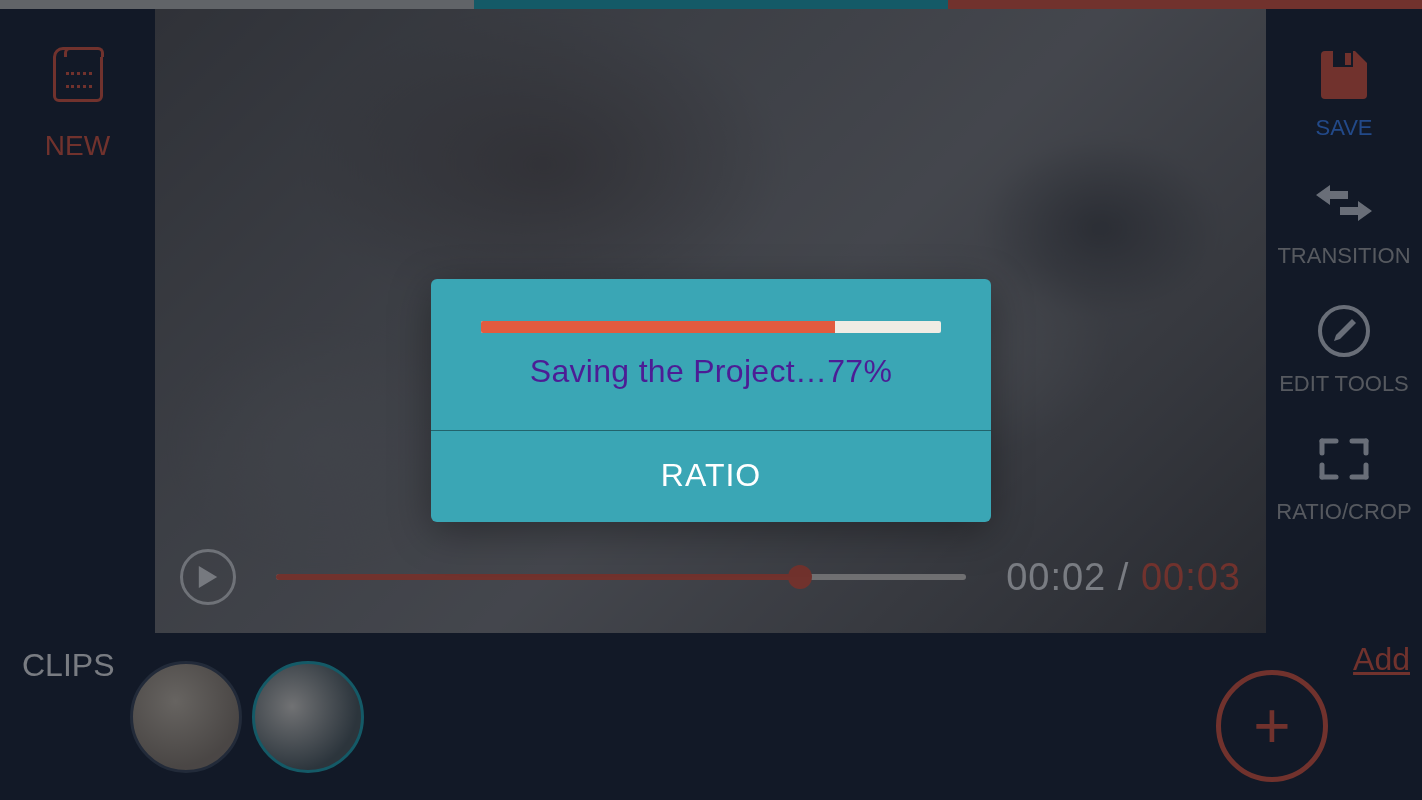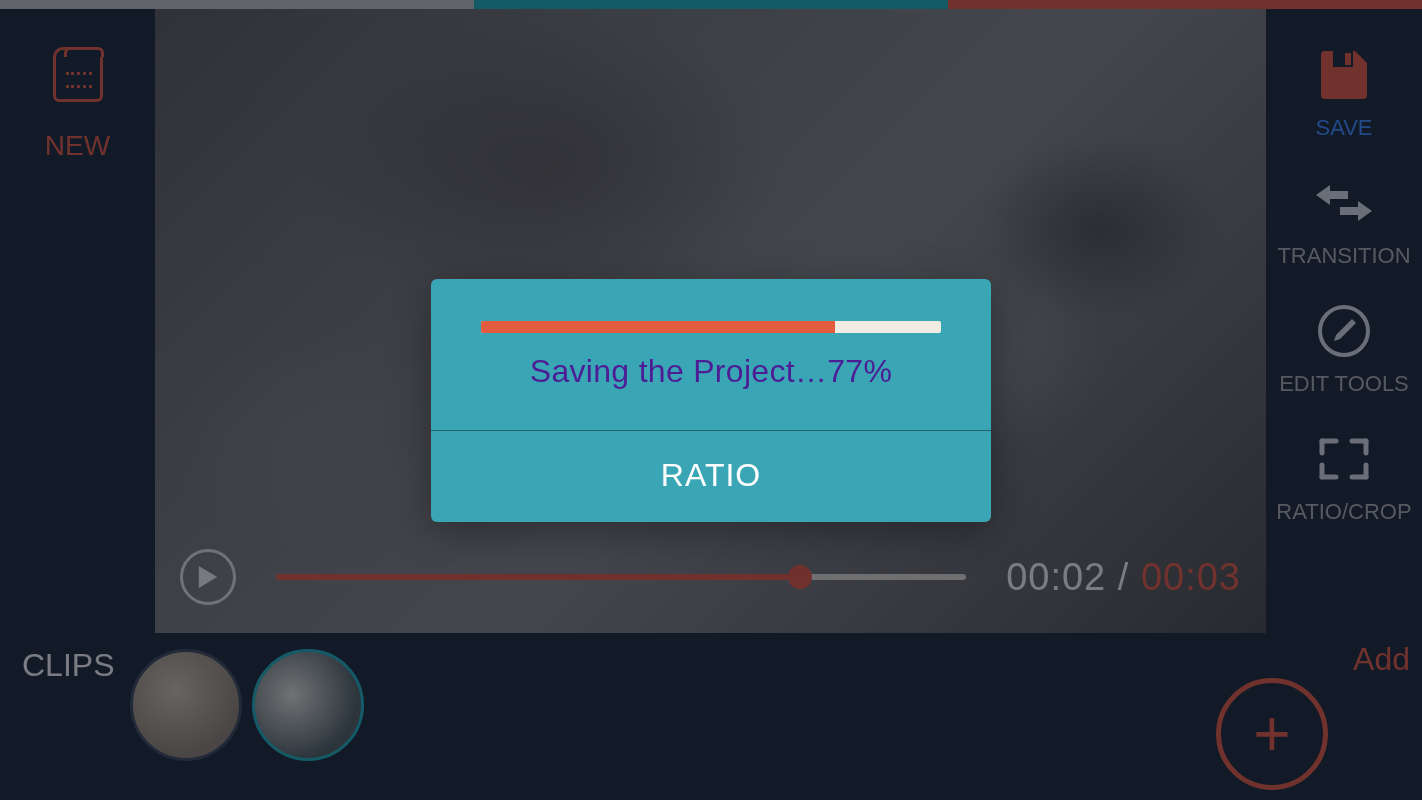--- a/index.html
+++ b/index.html
@@ -36,27 +36,27 @@
 .time { font-size:38px; font-weight:500; color:#e8e8e8; white-space:nowrap; letter-spacing:1px; }
 .time .tot { color:#d9553f; }
 
 .right { width:156px; background:#1a2332; display:flex; flex-direction:column; align-items:center; padding-top:38px; gap:6px; }
 .right .tool { display:flex; flex-direction:column; align-items:center; cursor:pointer; margin-bottom:28px; }
 .right .tool .ic { width:56px; height:56px; display:flex; align-items:center; justify-content:center; }
 .right .tool .lbl { font-size:22px; font-weight:500; margin-top:12px; text-align:center; }
 .right .save .lbl { color:#3b82f6; }
 .right .trans .lbl, .right .ratio .lbl, .right .etools .lbl { color:#a3a3a3; }
 
-.bottom { height:167px; background:#1a2332; display:flex; padding:16px 20px; position:relative; }
+.bottom { height:167px; background:#1a2332; display:flex; align-items:center; padding:16px 20px; position:relative; }
 .clips-label { color:#e8e8e8; font-size:32px; font-weight:500; position:absolute; left:22px; top:14px; }
 .thumbs { display:flex; gap:10px; margin-left:110px; }
 .thumb { width:112px; height:112px; border-radius:50%; border:3px solid #3a4556; background:radial-gradient(circle at 40% 35%, #c4b8a6, #8a7d6e 70%); overflow:hidden; cursor:pointer; }
 .thumb.sel { border-color:#1ea5b3; background:radial-gradient(circle at 35% 40%, #d8d4cc, #4e5a5d 70%); }
 .addwrap { position:absolute; right:12px; top:8px; display:flex; flex-direction:column; align-items:flex-end; }
-.add-label { color:#d9553f; font-size:32px; font-weight:500; margin-bottom:12px; }
+.add-label { color:#d9553f; font-size:32px; font-weight:500; margin-bottom:4px;text-decoration:underline; }
 .add-btn { width:112px; height:112px; border:5px solid #d9553f; border-radius:50%; display:flex; align-items:center; justify-content:center; cursor:pointer; margin-right:82px; margin-top:-12px; }
 .add-btn span { color:#d9553f; font-size:64px; font-weight:300; line-height:1; }
 
 
 .overlay { position:absolute; inset:0; background:rgba(10,16,28,.5); display:flex; align-items:center; justify-content:center; }
 .modal { width:560px; background:#3aa6b5; border-radius:6px; overflow:hidden; box-shadow:0 10px 40px rgba(0,0,0,.35); }
 .modal .body { padding:42px 50px 40px; }
 .pbar { height:12px; background:#f0ece4; border-radius:2px; overflow:hidden; }
 .pbar .pf { height:100%; background:#e25b3f; }
 .ptext { color:#4c1d95; font-size:32px; text-align:center; margin-top:20px; letter-spacing:.3px; }

